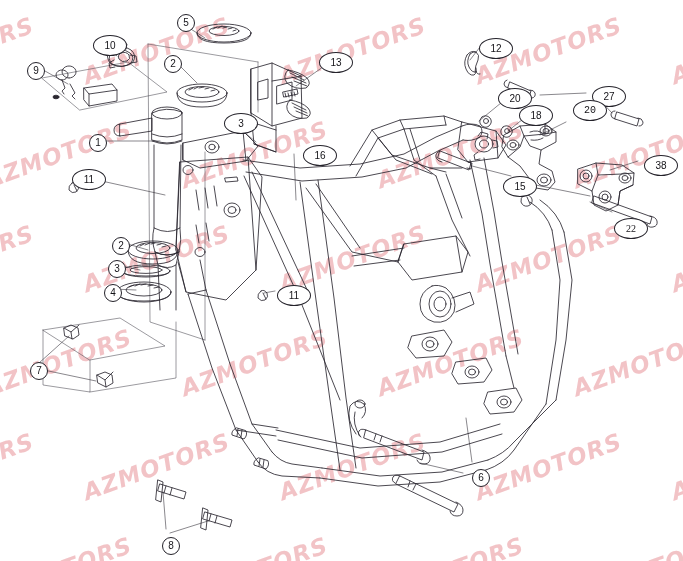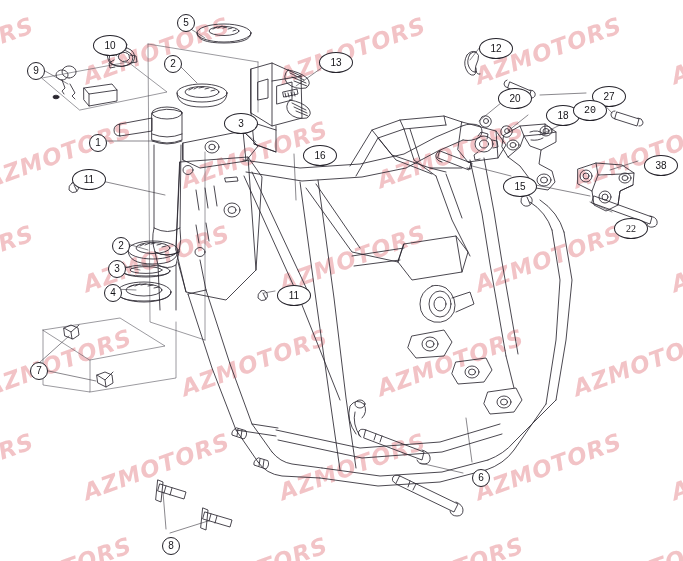--- a/index.html
+++ b/index.html
@@ -431,21 +431,21 @@
       </div>
       <div class="callout w2" style="left: 319px; top: 52px; text-align: right;">
         <span>13</span>
       </div>
       <div class="callout w2" style="left: 479px; top: 38px;">
         <span>12</span>
       </div>
       <div class="callout w2" style="left: 498px; top: 88px;">
         <span>20</span>
       </div>
-      <div class="callout w2" style="left: 546px; top: 105px;">
+      <div class="callout w2" style="left: 519px; top: 105px;">
         <span>18</span>
       </div>
       <div class="callout w2" style="left: 592px; top: 86px;">
         <span>27</span>
       </div>
       <div class="callout w2" style="left: 573px; top: 100px; font-family: Liberation Mono, monospace;">
         <span>20</span>
       </div>
       <div class="callout" style="left: 89px; top: 134px;">
         <span>1</span>

